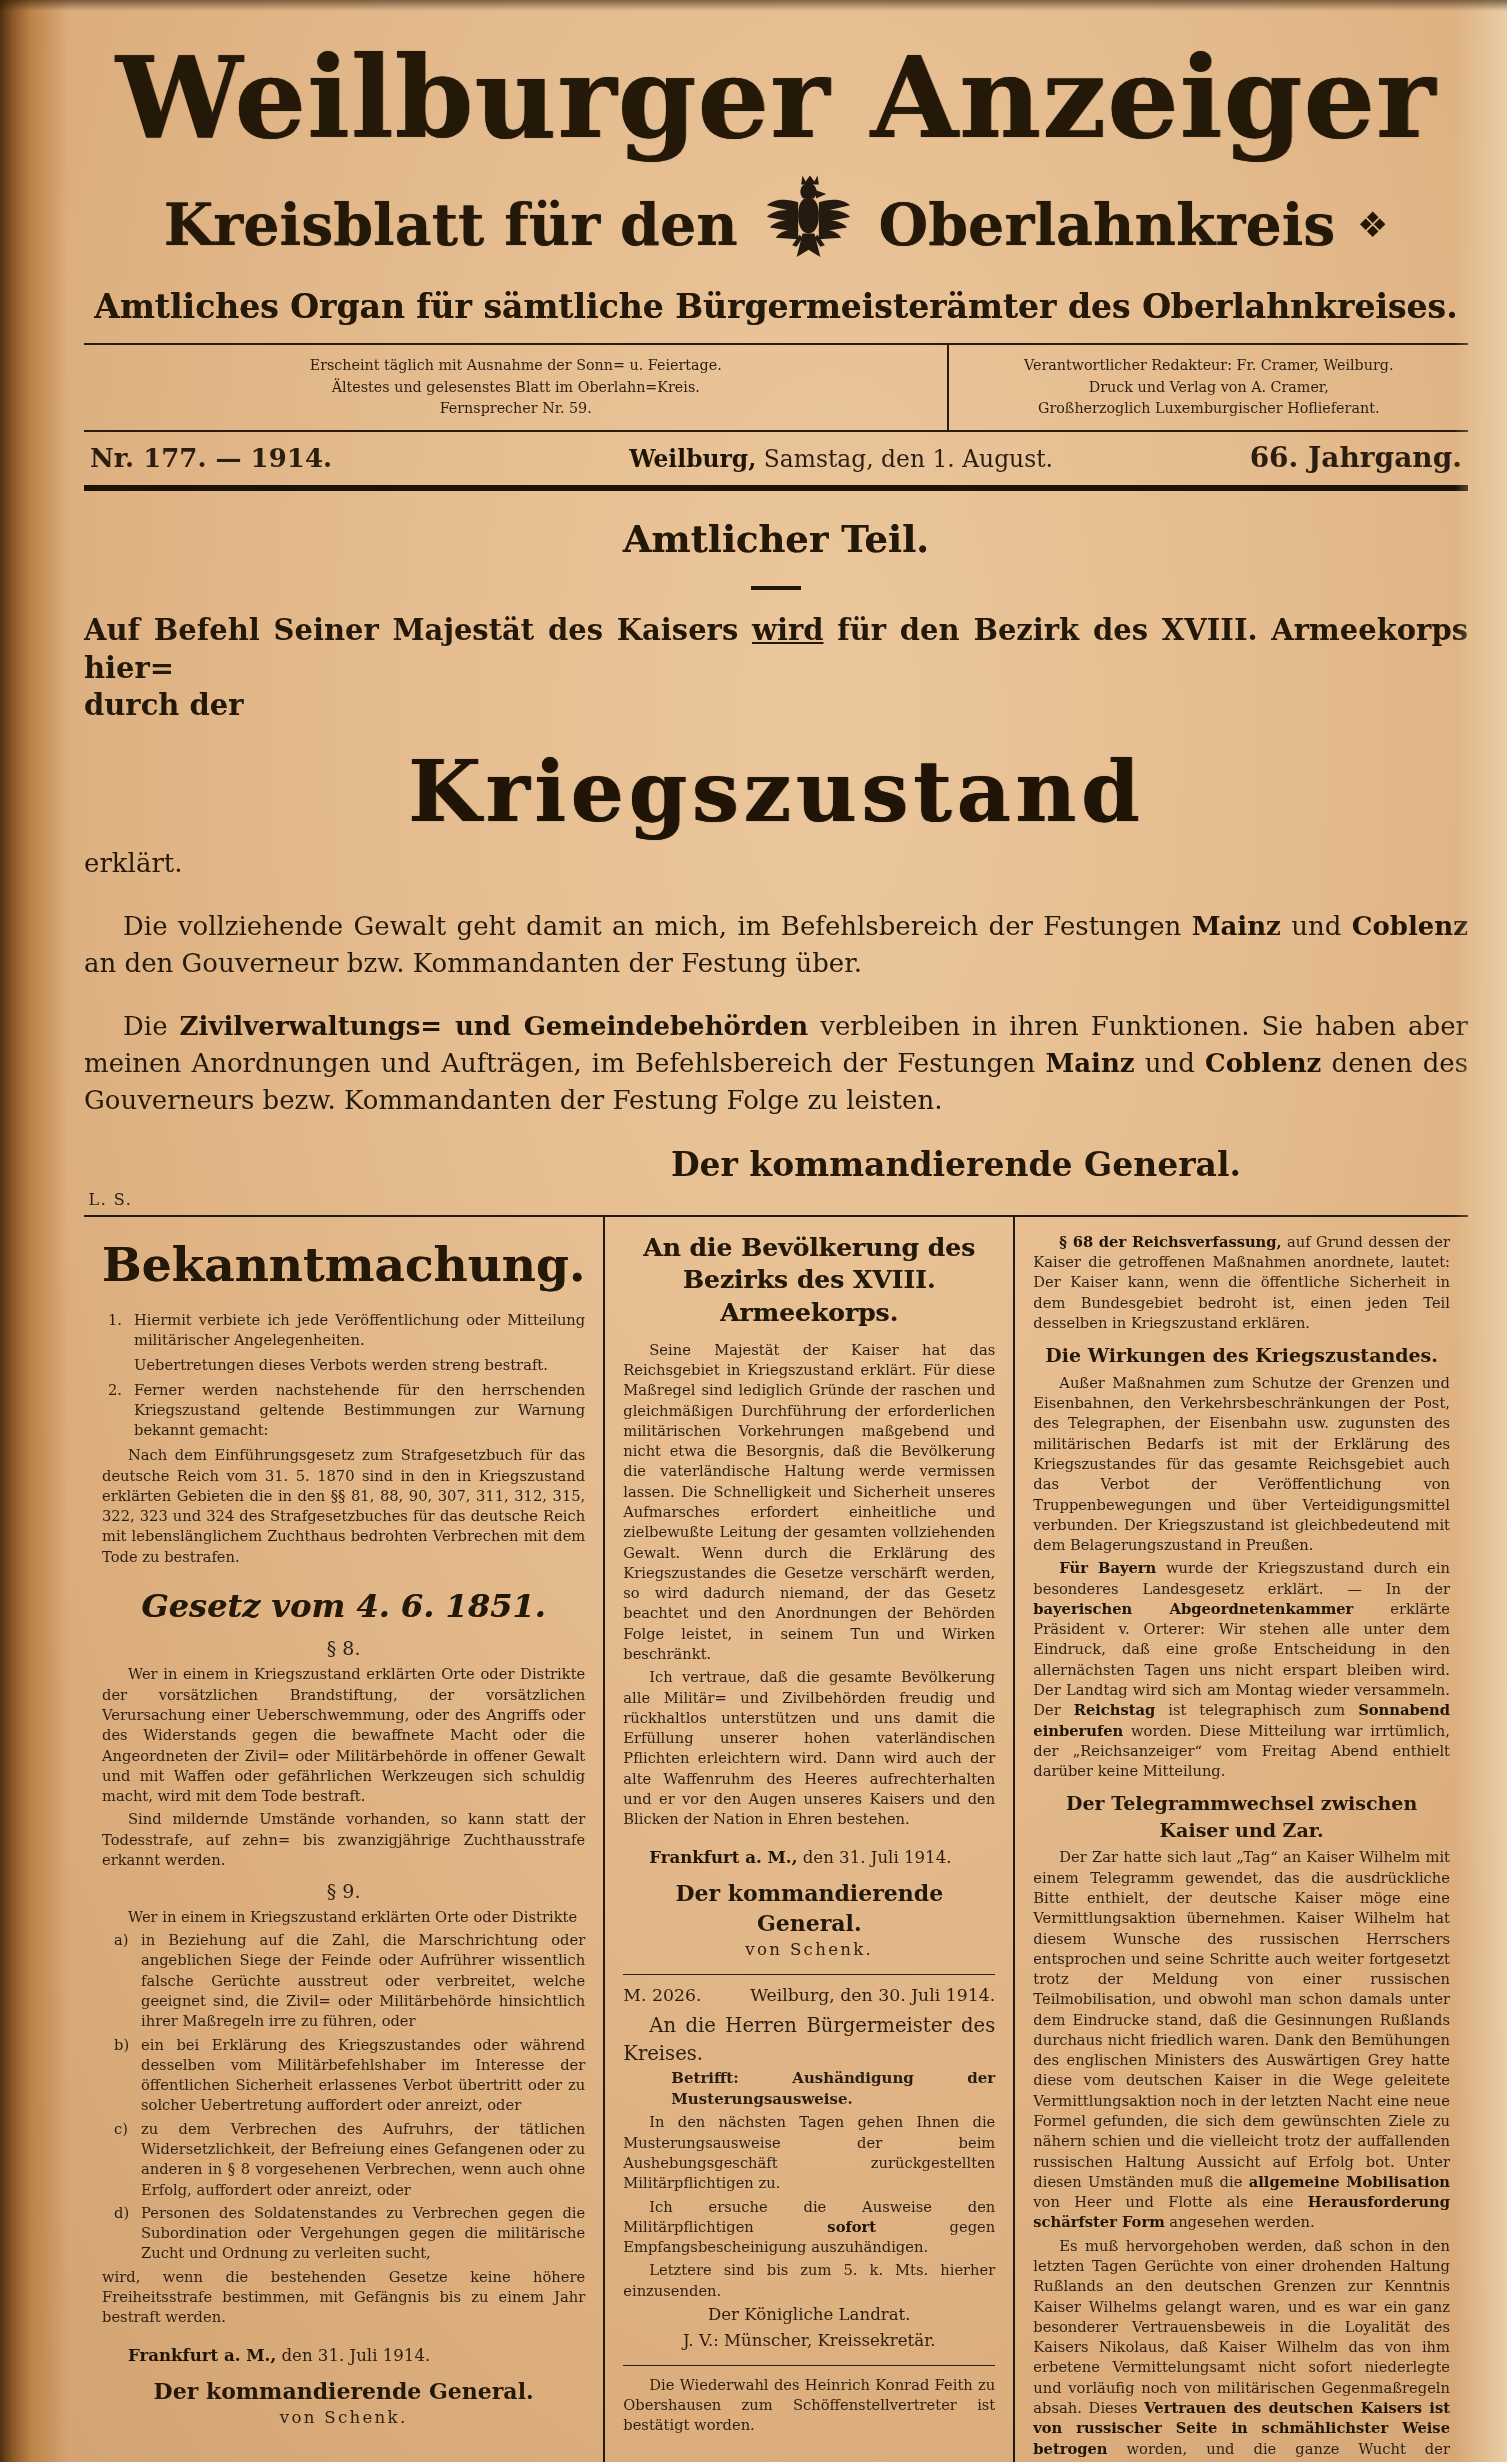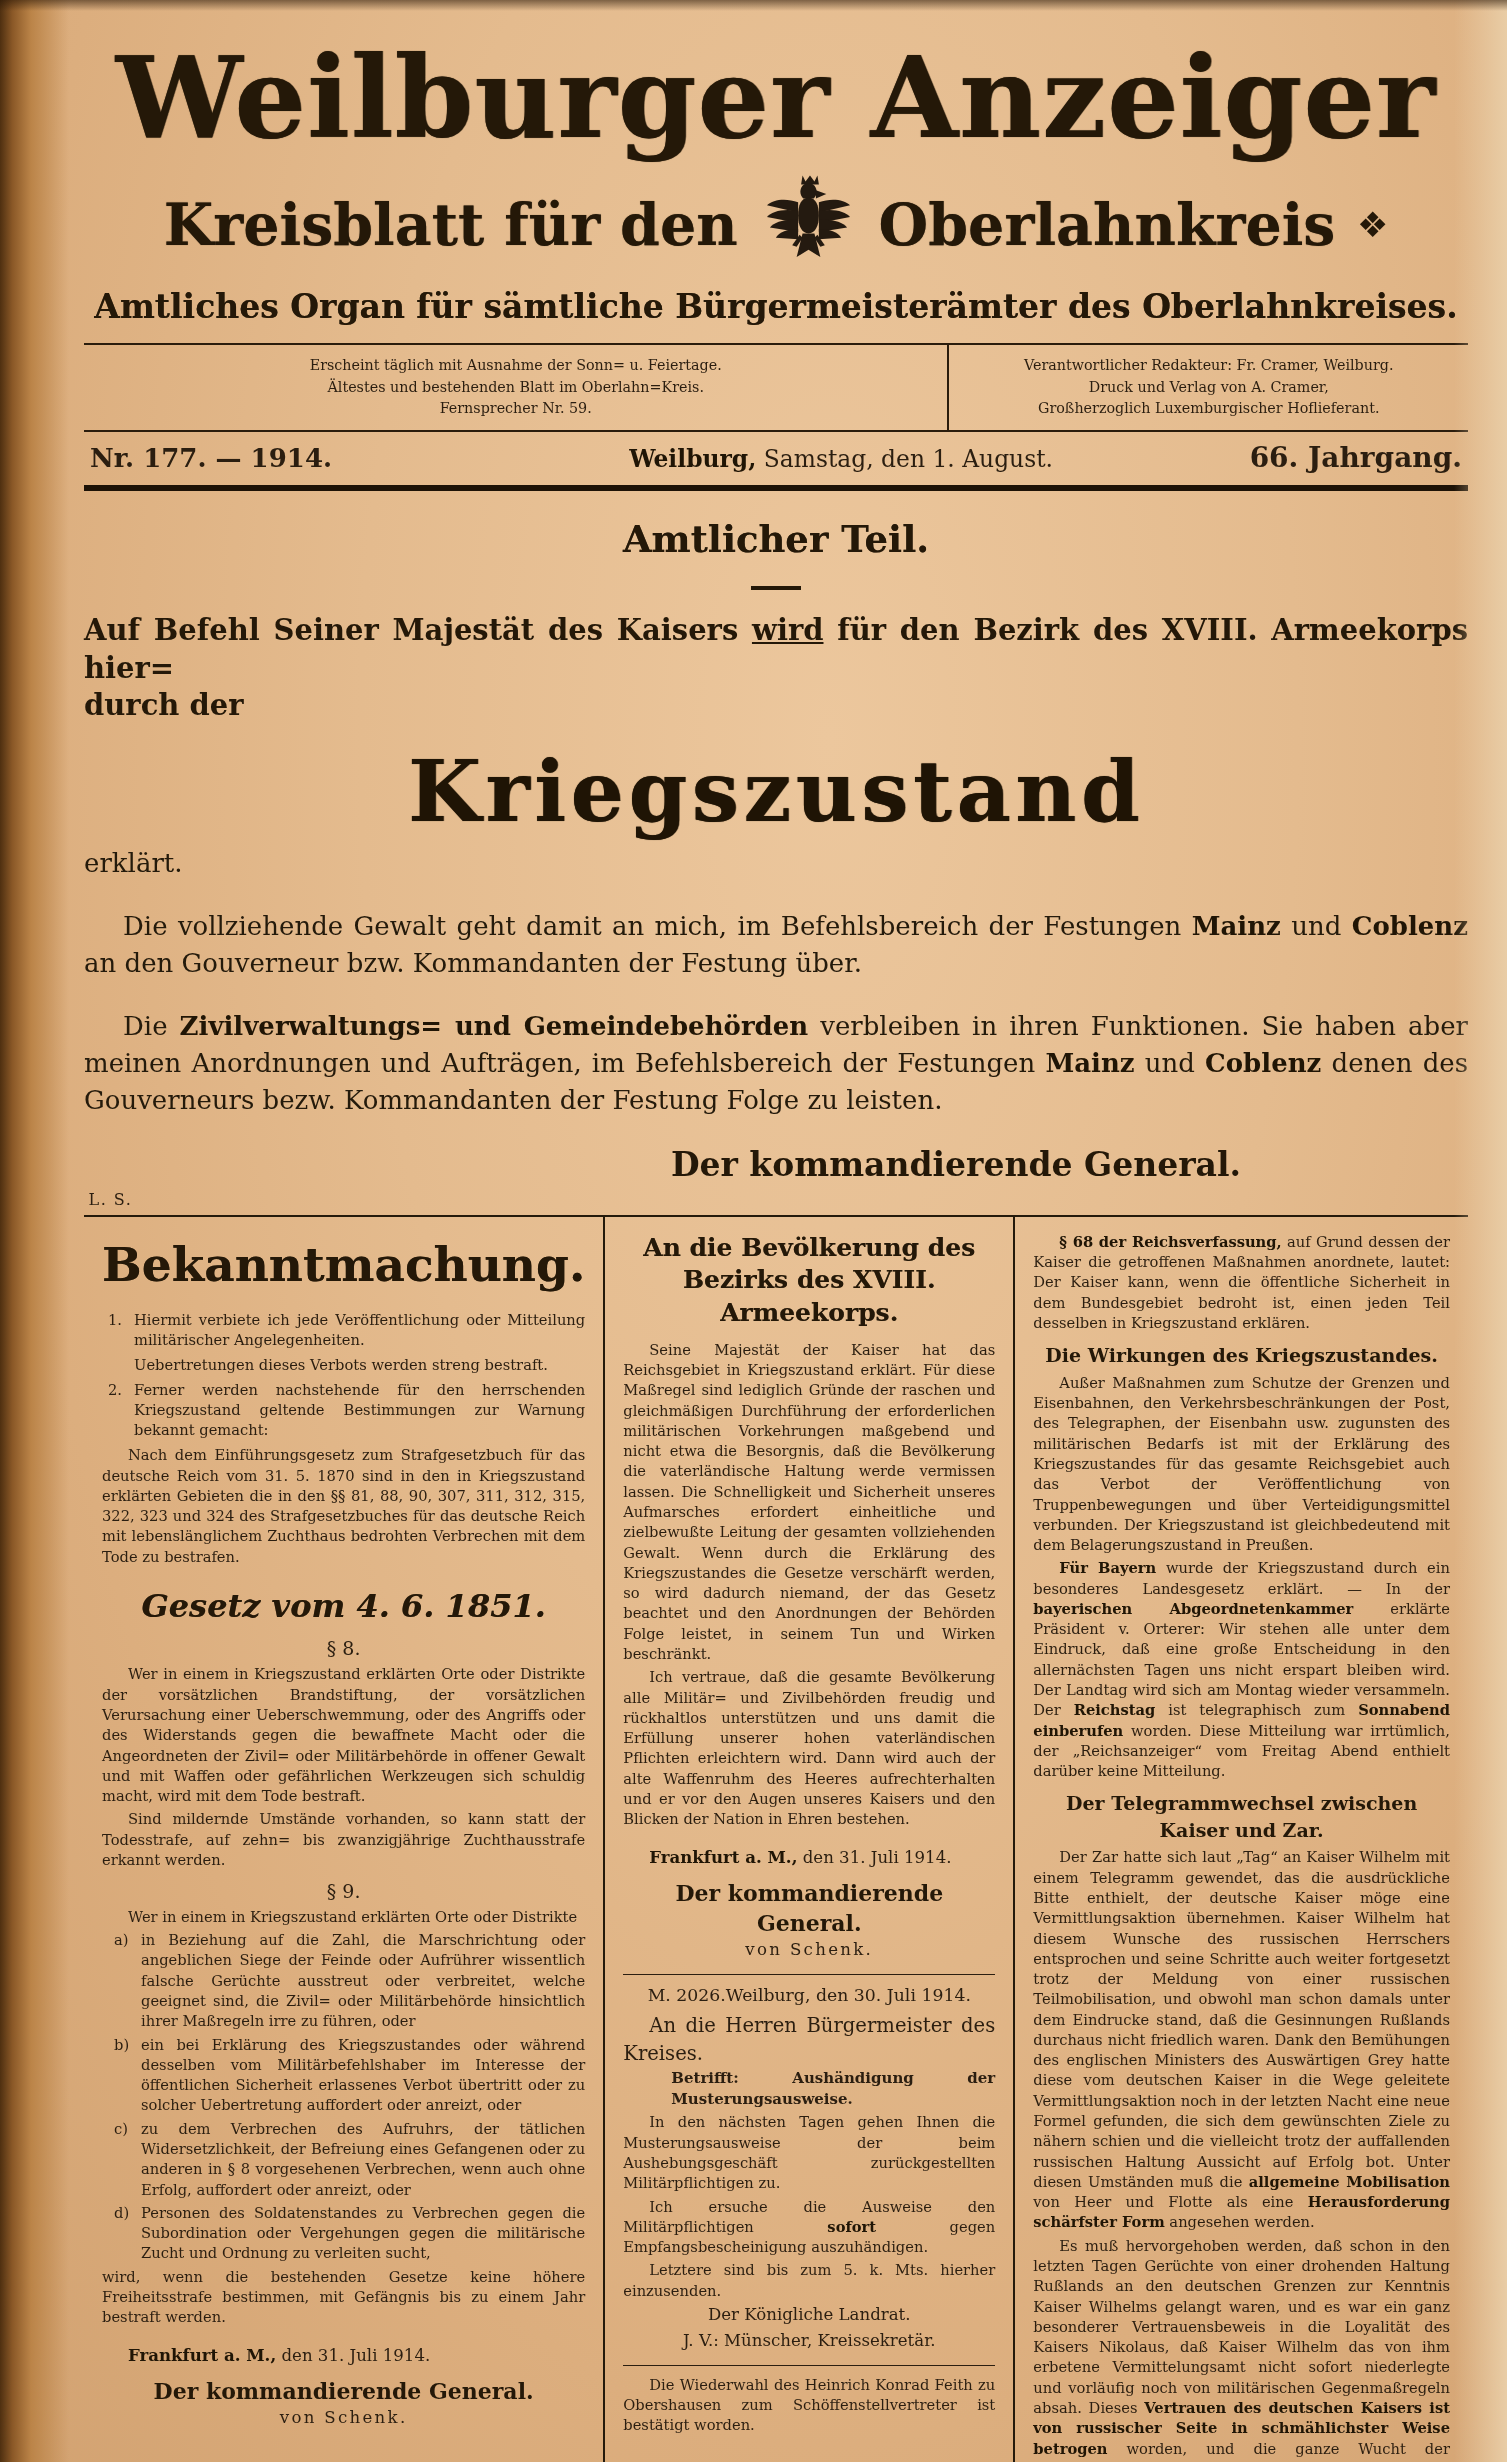--- a/index.html
+++ b/index.html
@@ -60,21 +60,21 @@
   .sub-line{padding-left:32px;margin-bottom:4.5px;}
   .law-head{font-size:32px;font-weight:bold;text-align:center;margin:16.6px 0 3px;color:#241808;text-shadow:0 0 0.5px rgba(36,24,8,.6);font-style:italic;}
   .para-head{font-size:19px;text-align:center;margin:7.5px 0 3px;}
   .pt{position:relative;padding-left:39px;margin-bottom:3px;}
   .pt .pt-label{position:absolute;left:12px;top:0;}
   .place-date{margin-top:16.6px;font-size:16.6px;text-indent:26px;}
   .sig-main{font-size:22px;font-weight:bold;text-align:center;margin-top:7.5px;color:#241808;}
   .sig-name{font-size:16.6px;text-align:center;letter-spacing:2.3px;margin-top:1px;}
   .mid-head{font-size:25px;font-weight:bold;text-align:center;line-height:1.3;margin:0 0 10.6px;color:#241808;text-shadow:0 0 0.5px rgba(36,24,8,.6);}
   .thin-div{border-top:1.1px solid #2b1e10;margin:12px 0 9px;}
-  .notice-row{display:flex;justify-content:center;font-size:17.3px;}
+  .notice-row{display:flex;justify-content:space-between;font-size:17.3px;}
   .addressee{font-size:19.6px;margin:4.5px 0 1.5px;text-indent:26px;}
   .subject{font-weight:bold;padding-left:48px;margin-bottom:3px;font-size:15px;}
   .sig-center{font-size:16.6px;text-align:center;margin-top:3px;}
   .rc-subhead{font-size:19px;font-weight:bold;text-align:center;margin:9px 0 4.5px;color:#241808;}
   b{color:#201505;}
 </style>
 </head>
 <body>
 
 <div class="page">
@@ -109,21 +109,21 @@
         <span class="ornament">❖</span>
       </div>
       <div class="organ-line">Amtliches Organ für sämtliche Bürgermeisterämter des Oberlahnkreises.</div>
     </header>
 
     <div class="rule-2"></div>
 
     <div class="info-row">
       <div class="info-box b1">
         <div>Erscheint täglich mit Ausnahme der Sonn= u. Feiertage.</div>
-        <div>Ältestes und bestehenden Blatt im Oberlahn=Kreis.</div>
+        <div>Ältestes und gelesenstes Blatt im Oberlahn=Kreis.</div>
         <div>Fernsprecher Nr. 59.</div>
       </div>
       <div class="info-box b2">
         <div>Verantwortlicher Redakteur: Fr. Cramer, Weilburg.</div>
         <div>Druck und Verlag von A. Cramer,</div>
         <div>Großherzoglich Luxemburgischer Hoflieferant.</div>
       </div>
     </div>
 
     <div class="dateline">

